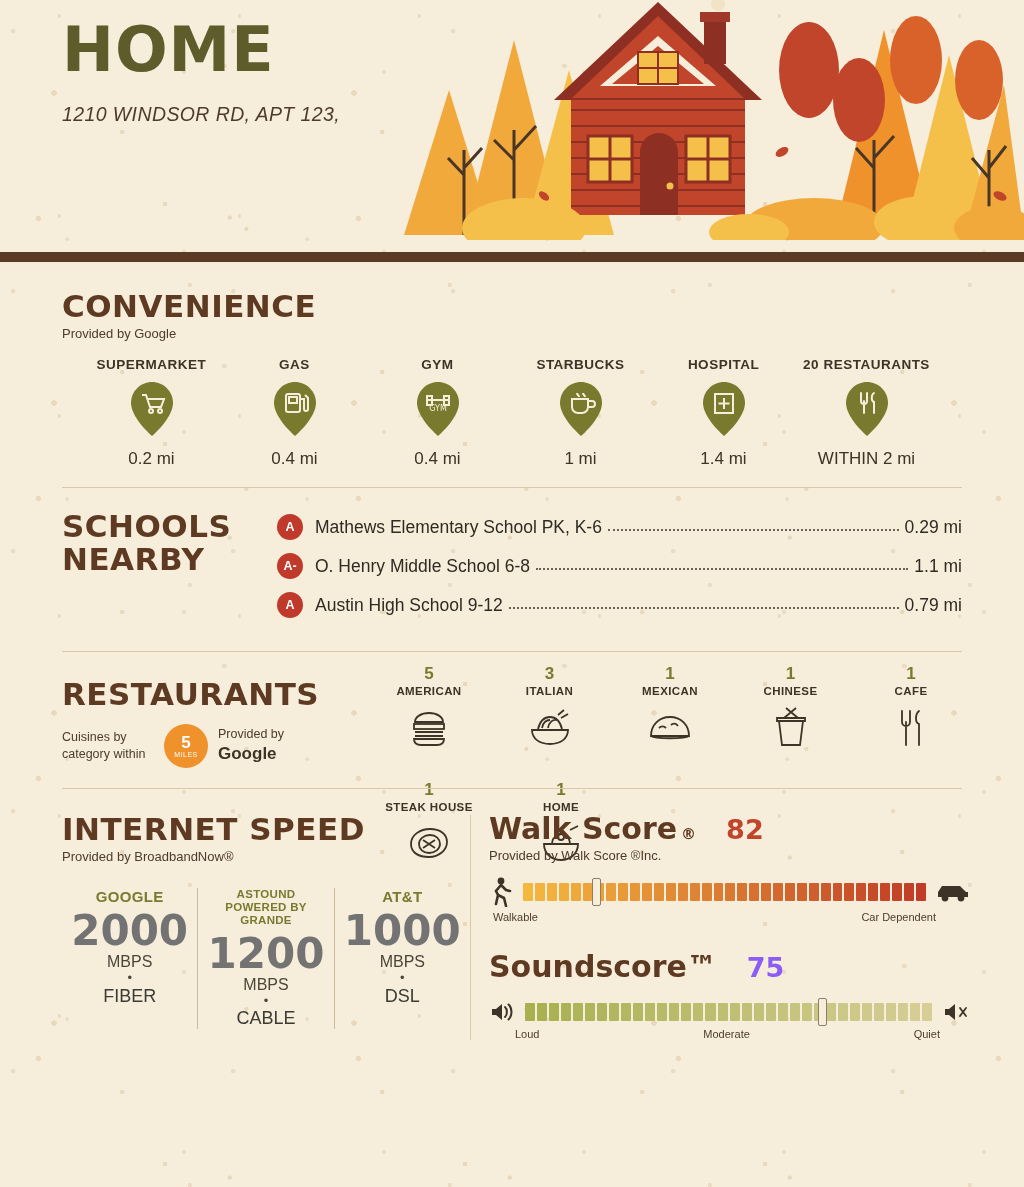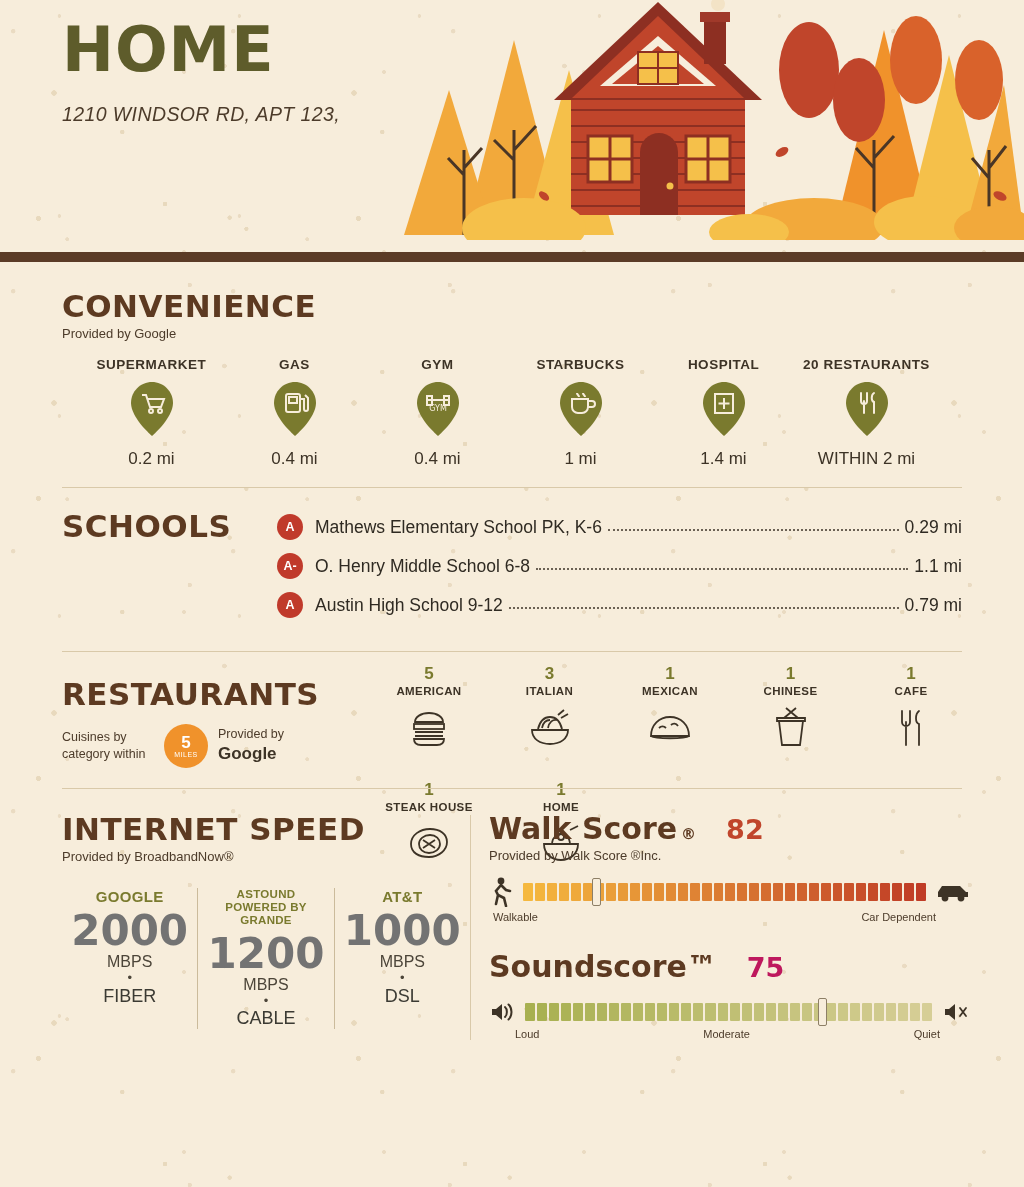--- a/index.html
+++ b/index.html
@@ -148,21 +148,21 @@
   .isp .dot { font-size: 13px; color: #4c4539; line-height: 1.1; }
   .isp .tech { font-size: 18px; color: #3b3a33; }
 
   .score-title {
     font-family: "DejaVu Sans", sans-serif;
     font-weight: bold; font-size: 30px; color: #5d3a21;
     display: flex; align-items: baseline;
   }
   .score-title .reg { font-size: 15px; margin-left: 4px; }
   .score-title .val { margin-left: 30px; font-size: 27px; color: #c0452b; }
-  .score-title .val.green { color: #be185d; }
+  .score-title .val.green { color: #8b5cf6; }
   .score-sub { font-size: 13px; color: #4c3b2a; margin-top: 2px; }
   .meter-wrap { display: flex; align-items: center; margin-top: 14px; }
   .meter { flex: 1; height: 18px; margin: 0 10px; position: relative; display: flex; gap: 2px; }
   .meter span { flex: 1; border-radius: 1px; }
   .marker {
     position: absolute; top: -5px; width: 9px; height: 28px;
     background: #f7eddb; border: 1.5px solid #8d7f66; border-radius: 2px;
   }
   .meter-labels { display: flex; justify-content: space-between; font-size: 11px; color: #4c3b2a; margin-top: 4px; }
   .note { font-size: 10.5px; color: #4c3b2a; text-align: center; line-height: 1.45; margin-top: 14px; padding: 0 26px; }
@@ -344,20 +344,21 @@
         <div class="conv-dist">WITHIN 2 mi</div>
       </div>
     </div>
   </div>
 
   <div class="rule layer"></div>
 
   <div id="schools" class="section layer">
     <div class="sec-title">
       <div>SCHOOLS</div>
+      <div>NEARBY</div>
     </div>
     <div id="school-list">
       <div class="school-row">
         <div class="grade">A</div>
         <div class="school-name">Mathews Elementary School PK, K-6</div>
         <div class="dots"></div>
         <div class="school-dist">0.29 mi</div>
       </div>
       <div class="school-row">
         <div class="grade">A-</div>

